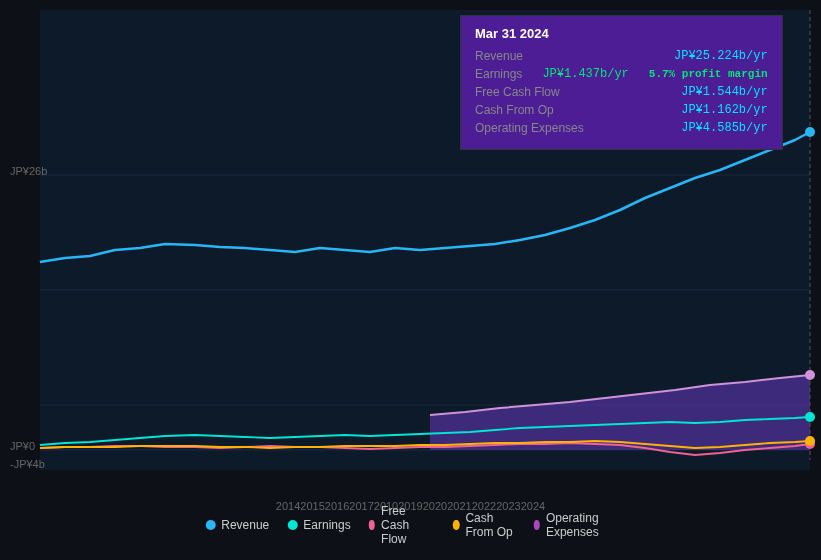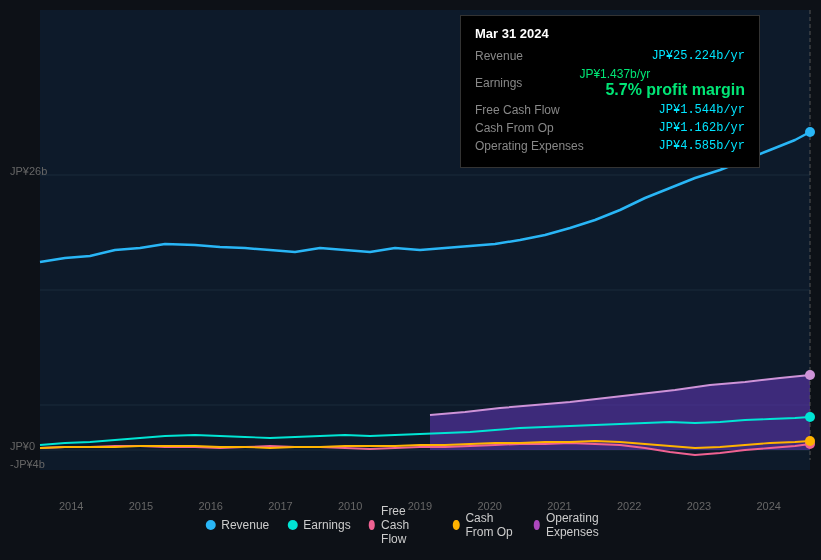--- a/index.html
+++ b/index.html
@@ -17,21 +17,21 @@
       position: relative;
       width: 821px;
       height: 560px;
     }
 
     
     .tooltip {
       position: absolute;
       top: 15px;
       left: 460px;
-      background: #000000;
+      background: #4c1d95;
       border: 1px solid #333;
       padding: 10px 14px;
       min-width: 300px;
       z-index: 10;
     }
 
     .tooltip-date {
       color: #fff;
       font-size: 13px;
       font-weight: 600;
@@ -53,35 +53,35 @@
 
     .tooltip-value {
       color: #00d4ff;
       font-weight: 500;
     }
 
     .tooltip-value.cyan { color: #00e5ff; font-family: Liberation Mono, monospace; }
     .tooltip-value.green { color: #00e676; }
 
     .profit-margin {
-      font-size: 16px;
+      font-size: 11px;
       color: #888;
-      margin-left: 6px;
       padding-left: 20px;
     }
 
     .profit-margin span {
       color: #00e676;
       font-weight: 600;
     }
 
     .tooltip-row-earnings {
       display: flex;
-      flex-direction: column;
-      align-items: flex-start;
+      flex-direction: row;
+      align-items: center;
+      font-family: Liberation Mono, monospace;
     }
 
     .y-label {
       position: absolute;
       font-size: 11px;
       color: #666;
       left: 10px;
     }
 
     .y-label-top { top: 165px; }
@@ -113,22 +113,22 @@
       border-radius: 50%;
     }
 
     
     .x-axis {
       position: absolute;
       bottom: 48px;
       left: 0;
       right: 0;
       display: flex;
-      justify-content: space-between;
-      padding: 0 40px 0 59px;
+      justify-content: center;
+      padding: 0 40px 0 40px;
     }
 
     .x-label {
       font-size: 11px;
       color: #666;
     }
 
     svg.chart-svg {
       position: absolute;
       top: 0;

